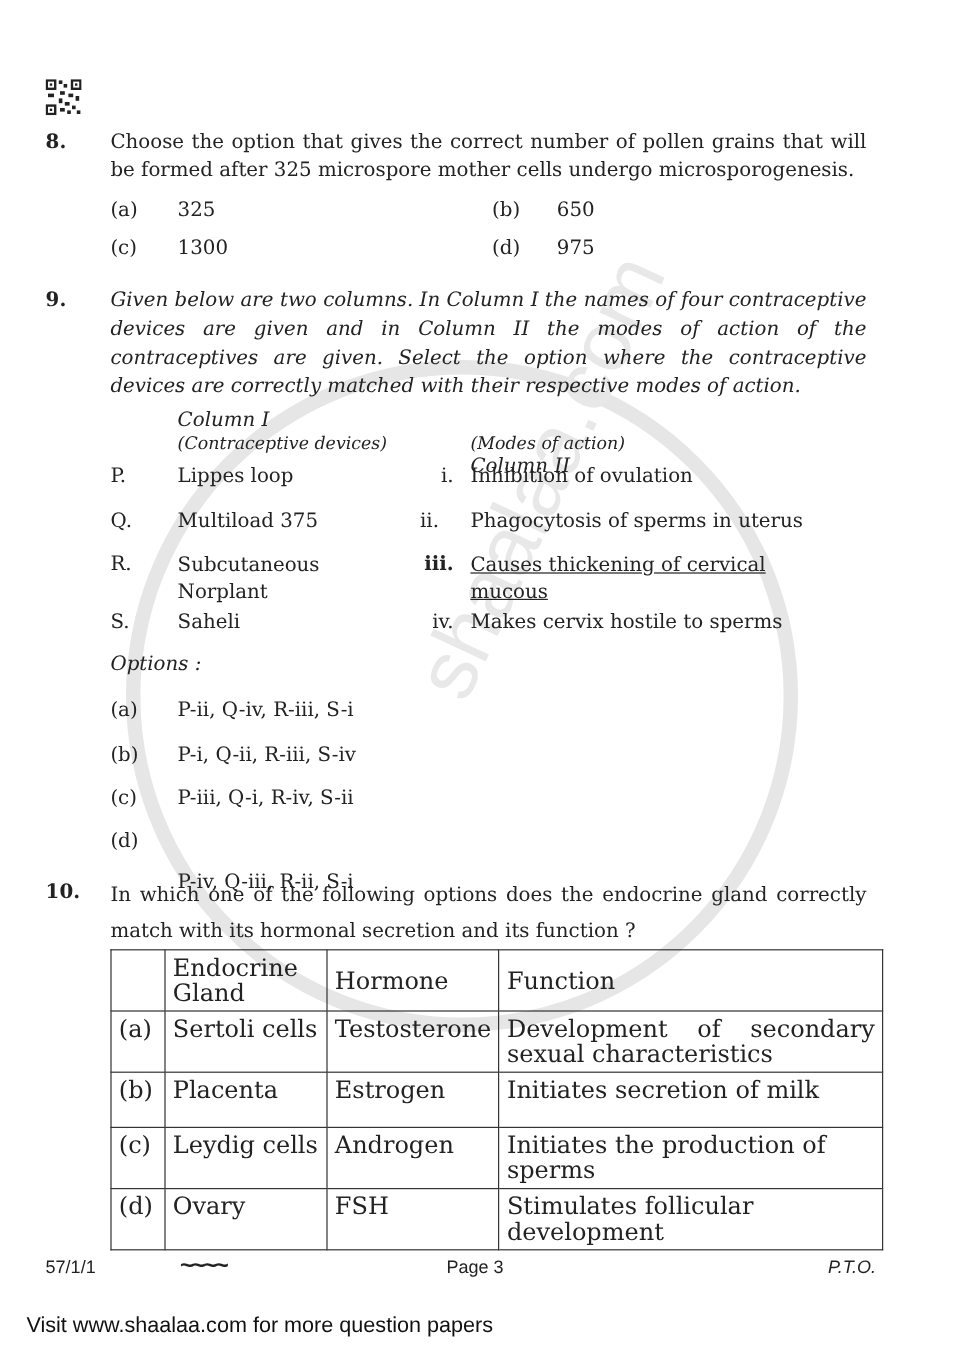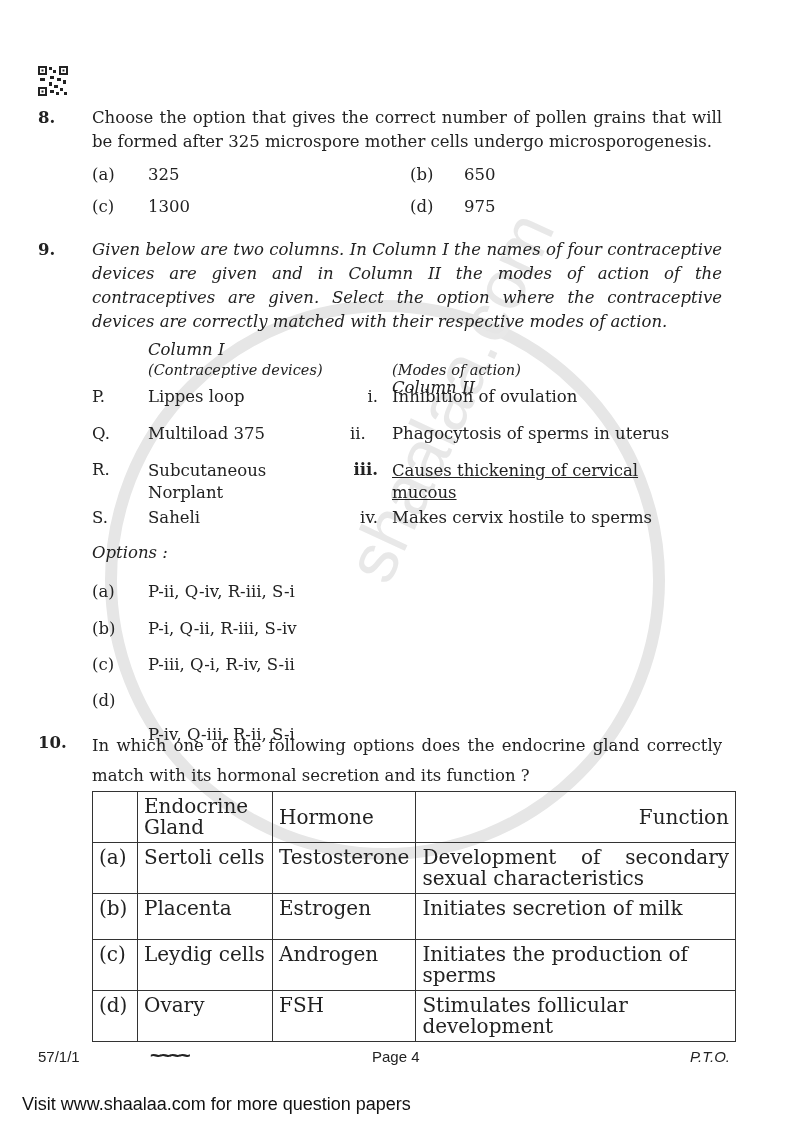--- a/index.html
+++ b/index.html
@@ -102,21 +102,21 @@
 
 <div class="abs qnum" style="top:733px;">10.</div>
 <div class="abs text" style="top:731px; line-height:30px;">In which one of the following options does the endocrine gland correctly match with its hormonal secretion and its function ?</div>
 
 <table class="q10">
   <tbody>
       <tr style="height:48px;">
     <td style="width:32px;"></td>
     <td style="width:122px;">Endocrine Gland</td>
     <td style="width:128px; vertical-align:middle;">Hormone</td>
-    <td style="vertical-align:middle;text-align:right;">Function</td>
+    <td style="vertical-align:middle;">Function</td>
   </tr>
   <tr style="height:46px;">
     <td>(a)</td>
     <td>Sertoli cells</td>
     <td>Testosterone</td>
     <td style="text-align:justify;">Development of secondary sexual characteristics</td>
   </tr>
   <tr style="height:46px;">
     <td>(b)</td>
     <td>Placenta</td>
@@ -133,16 +133,16 @@
     <td>(d)</td>
     <td>Ovary</td>
     <td>FSH</td>
     <td>Stimulates follicular development</td>
   </tr>
 </tbody>
   </table>
 
 <div class="abs footer" style="left:38px; top:1048px;">57/1/1</div>
 <div class="abs footer" style="left:150px; top:1044px; font-weight:bold; font-size:20px; letter-spacing:-2px;">~~~~</div>
-<div class="abs footer" style="left:372px; top:1048px;">Page 4</div>
+<div class="abs footer" style="left:372px; top:1048px;">Page 3</div>
 <div class="abs footer ital" style="left:690px; top:1048px;">P.T.O.</div>
 
 <div class="abs visit">Visit www.shaalaa.com for more question papers</div>
 
 </body></html>

